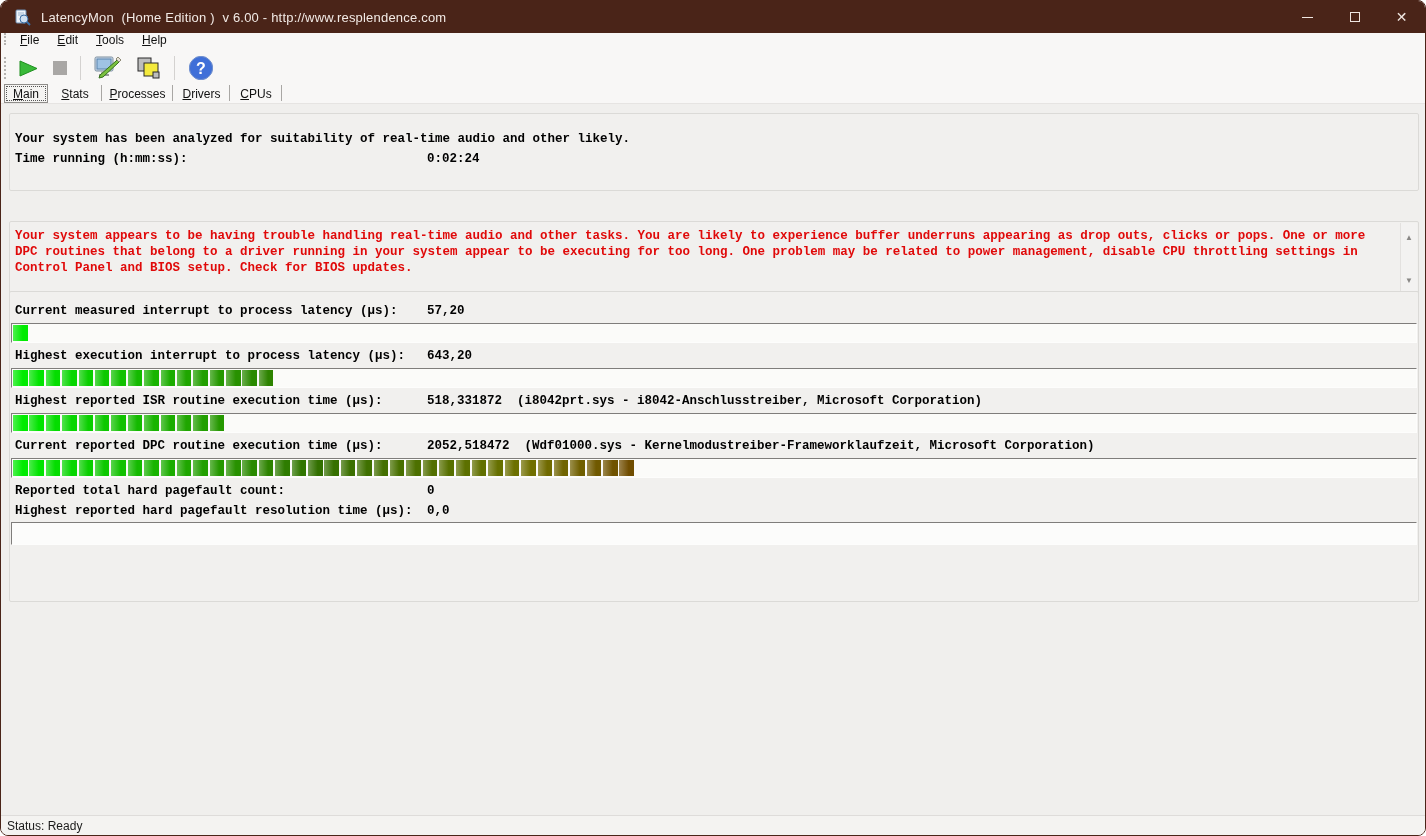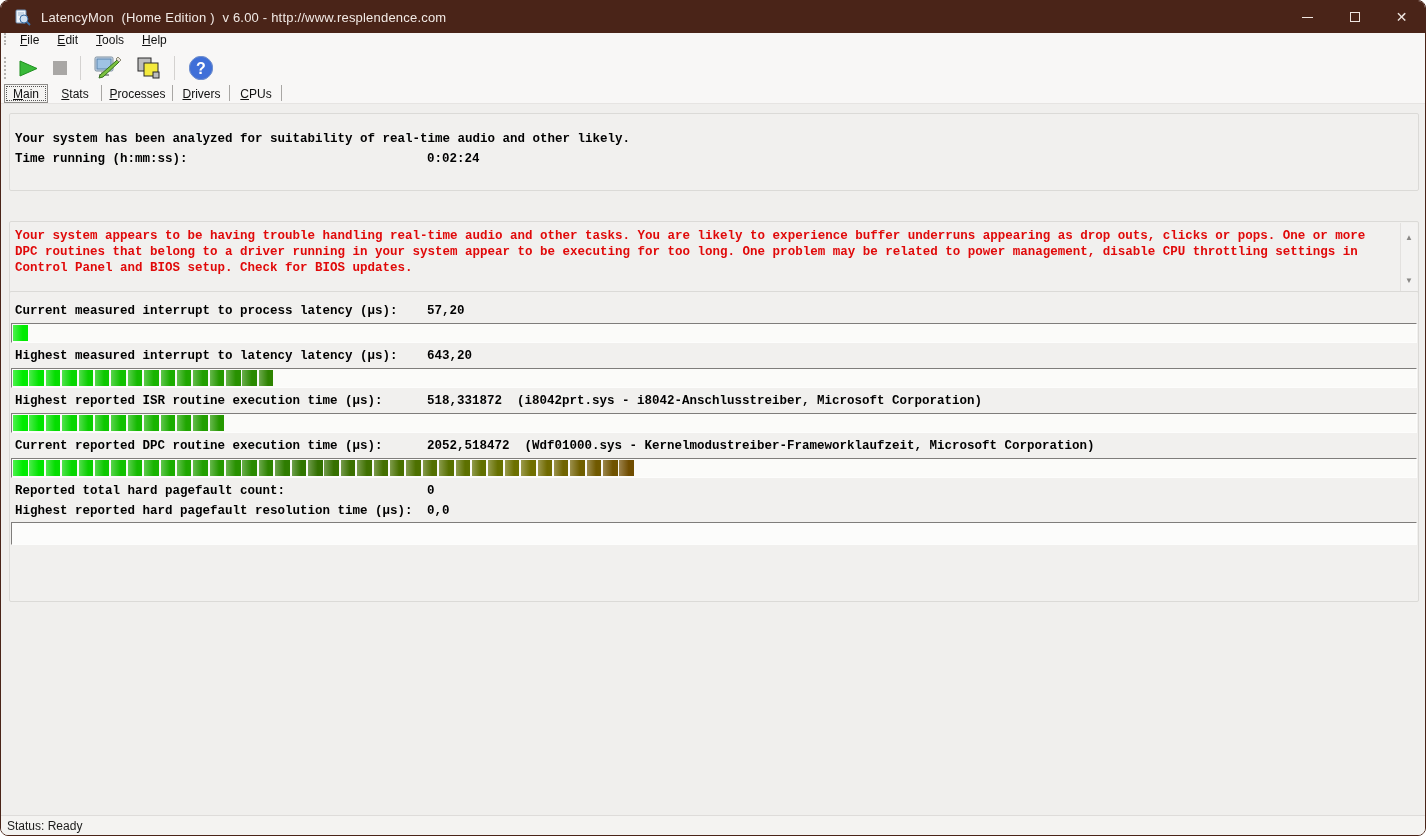--- a/index.html
+++ b/index.html
@@ -159,21 +159,21 @@
         <div class="varrow up">▲</div>
         <div class="varrow down">▼</div>
       </div>
     </div>
 
     <div class="groupbox g3" id="meters">
         <div class="mlabel" style="top: 12px;"><span class="lab">Current measured interrupt to process latency (µs):</span><span class="valwrap"><span>57,20</span></span></div>
         <div class="meter" style="top: 31px;">
           <div class="seg" style="background-color: rgb(0, 235, 0);"></div>
         </div>
-        <div class="mlabel" style="top: 57px;"><span class="lab">Highest measured interrupt to latency latency (µs):</span><span class="valwrap"><span>643,20</span></span></div>
+        <div class="mlabel" style="top: 57px;"><span class="lab">Highest execution interrupt to process latency (µs):</span><span class="valwrap"><span>643,20</span></span></div>
         <div class="meter" style="top: 76px;">
           <div class="seg" style="background-color: rgb(0, 235, 0);"></div>
           <div class="seg" style="background-color: rgb(1, 228, 0);"></div>
           <div class="seg" style="background-color: rgb(4, 221, 0);"></div>
           <div class="seg" style="background-color: rgb(6, 214, 0);"></div>
           <div class="seg" style="background-color: rgb(10, 207, 0);"></div>
           <div class="seg" style="background-color: rgb(13, 200, 0);"></div>
           <div class="seg" style="background-color: rgb(17, 193, 0);"></div>
           <div class="seg" style="background-color: rgb(20, 186, 0);"></div>
           <div class="seg" style="background-color: rgb(24, 180, 0);"></div>

